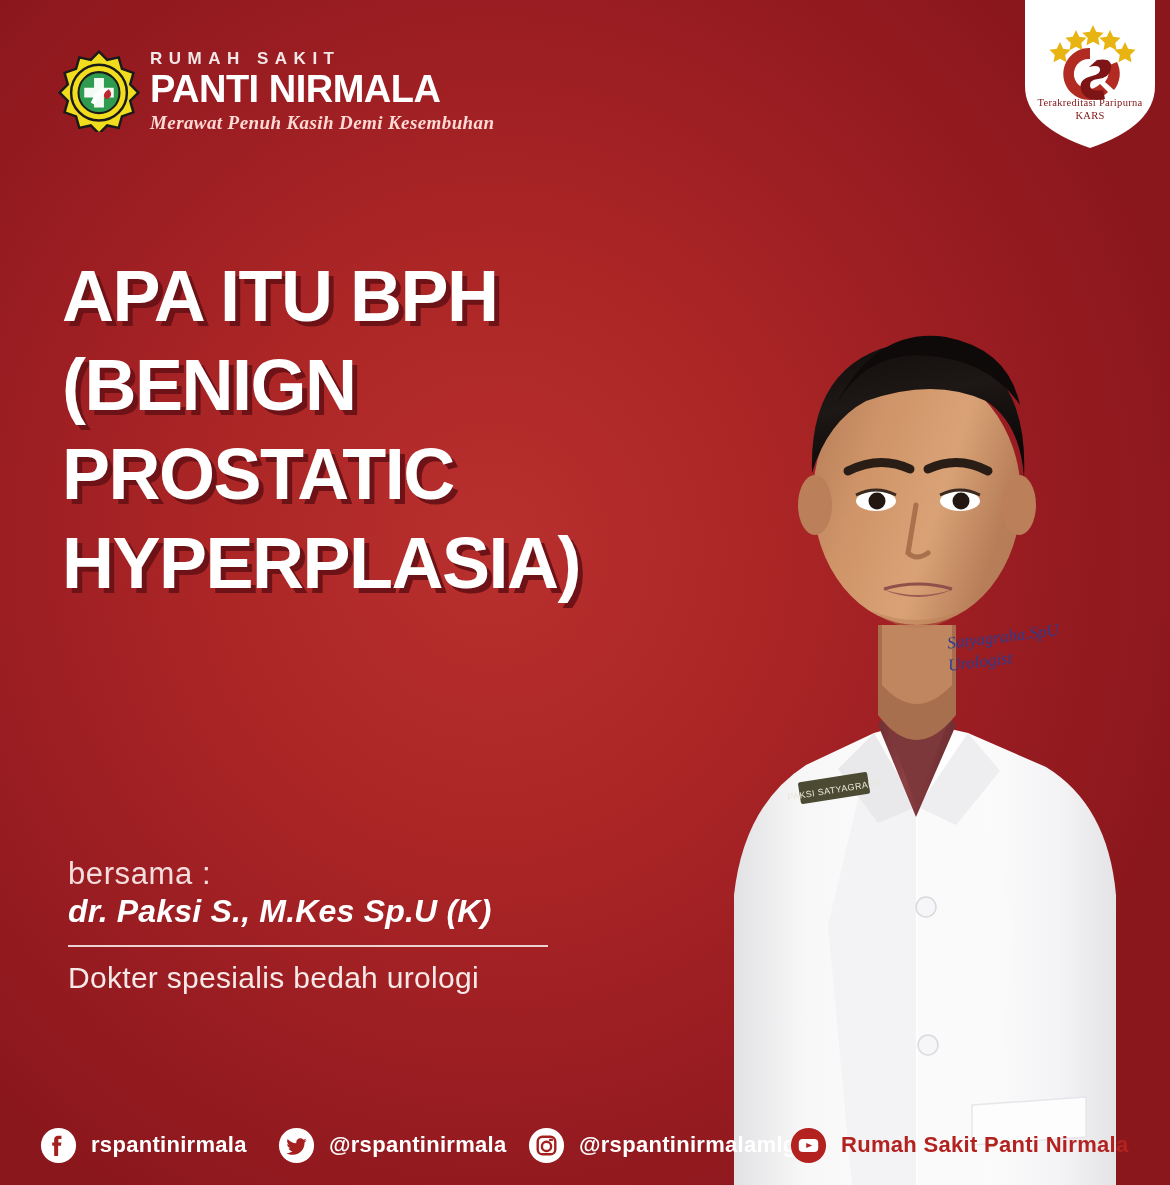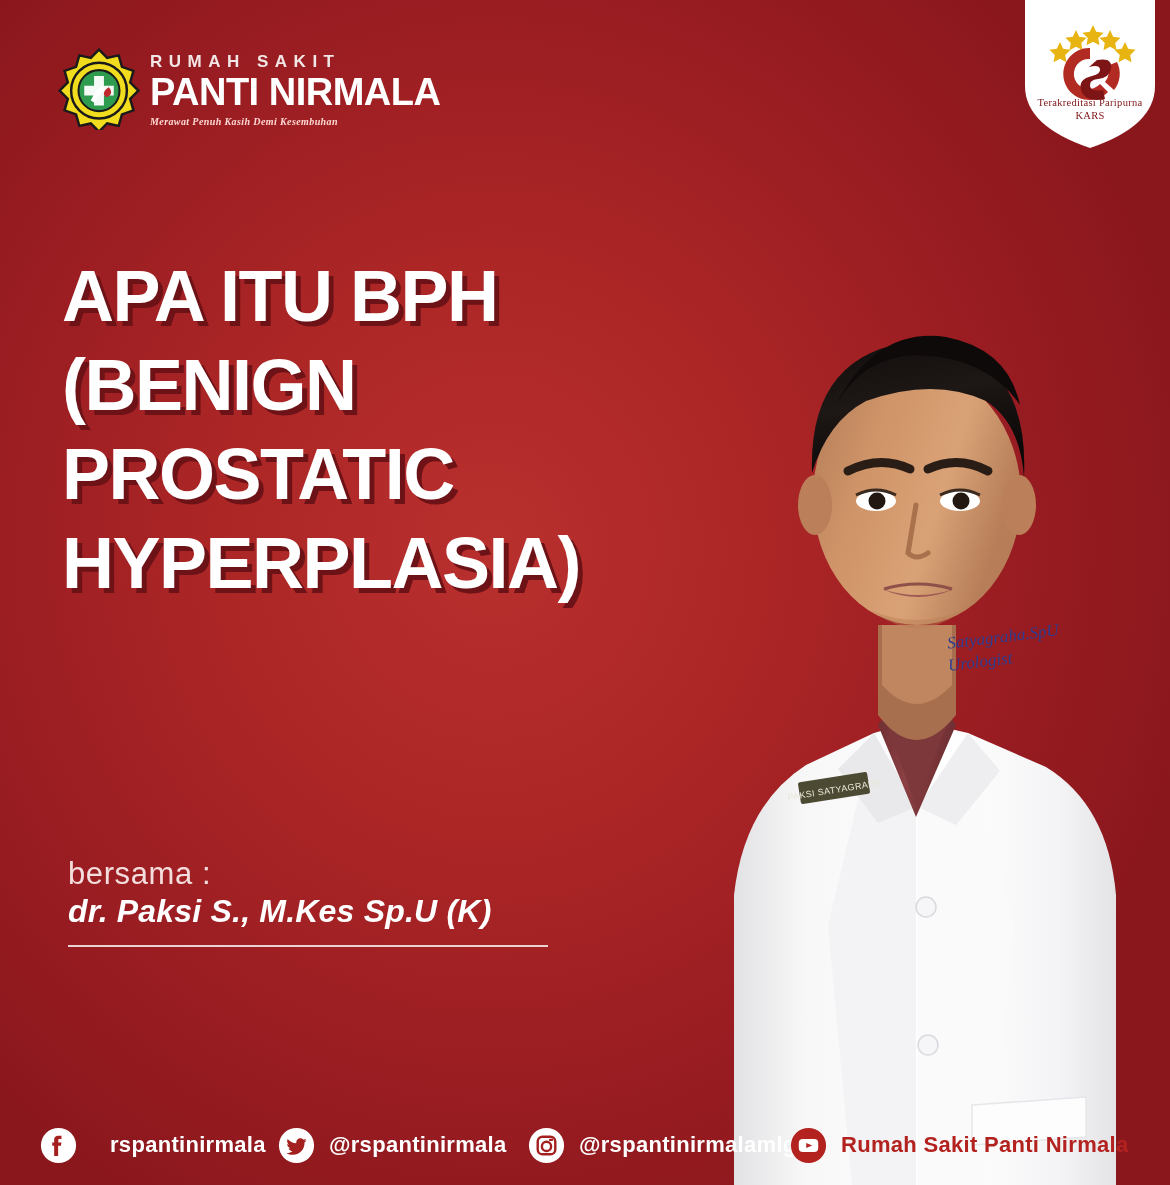--- a/index.html
+++ b/index.html
@@ -25,21 +25,21 @@
   .logo-words { padding-top:2px; }
   .logo-line1 {
     color:#f2e7e6; font-size:17px; font-weight:bold;
     letter-spacing:6.5px; line-height:1;
   }
   .logo-line2 {
     color:#ffffff; font-size:38px; font-weight:bold;
     letter-spacing:-0.5px; line-height:1.06; margin-top:2px;
   }
   .logo-line3 {
-    color:#ffd9d4; font-size:10px; font-style:italic; font-weight:bold;
+    color:#ffd9d4; font-size:19px; font-style:italic; font-weight:bold;
     letter-spacing:0.4px; margin-top:3px;
     font-family:"Liberation Serif", serif;
   }
 
   
   #kars-badge {
     position:absolute; right:15px; top:-10px;
     width:130px; height:160px; z-index:40;
   }
 
@@ -223,25 +223,26 @@
     <div class="head-line">APA ITU BPH</div>
     <div class="head-line">(BENIGN</div>
     <div class="head-line">PROSTATIC</div>
     <div class="head-line">HYPERPLASIA)</div>
   </div>
 
   <div id="doctor-block">
     <div class="bersama">bersama :</div>
     <div class="doc-name">dr. Paksi S., M.Kes Sp.U (K)</div>
     <div class="doc-rule"></div>
+    <div class="doc-spec">Dokter spesialis bedah urologi</div>
   </div>
 
   <div id="footer">
 
-    <div class="soc" style="left:40px;gap:19px;">
+    <div class="soc" style="left:40px;">
       <svg class="soc-ico" viewBox="0 0 40 40">
         <circle cx="20" cy="20" r="19" fill="#ffffff"></circle>
         <path d="M22.6 20.4h-3v11h-4.3v-11h-2.1v-3.7h2.1v-2.5c0-3 1.3-4.8 4.9-4.8h3v3.7h-1.9c-1.4 0-1.5.5-1.5 1.5v2.1h3.4z" fill="#a3201f"></path>
       </svg>
       <span class="soc-txt">rspantinirmala</span>
     </div>
 
     <div class="soc" style="left:278px;">
       <svg class="soc-ico" viewBox="0 0 40 40">
         <circle cx="20" cy="20" r="19" fill="#ffffff"></circle>

